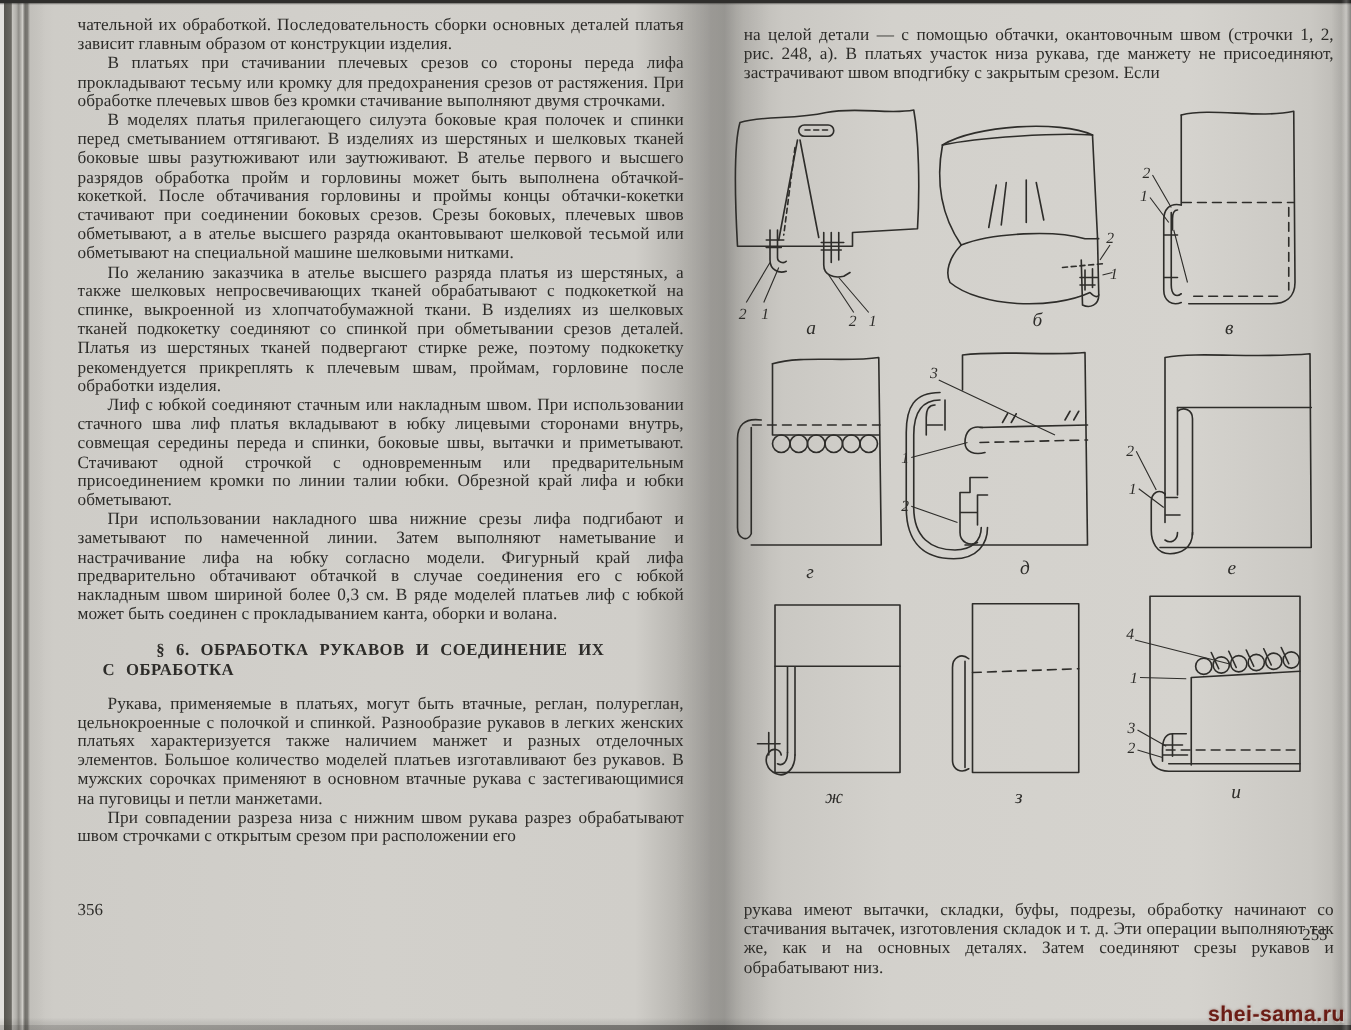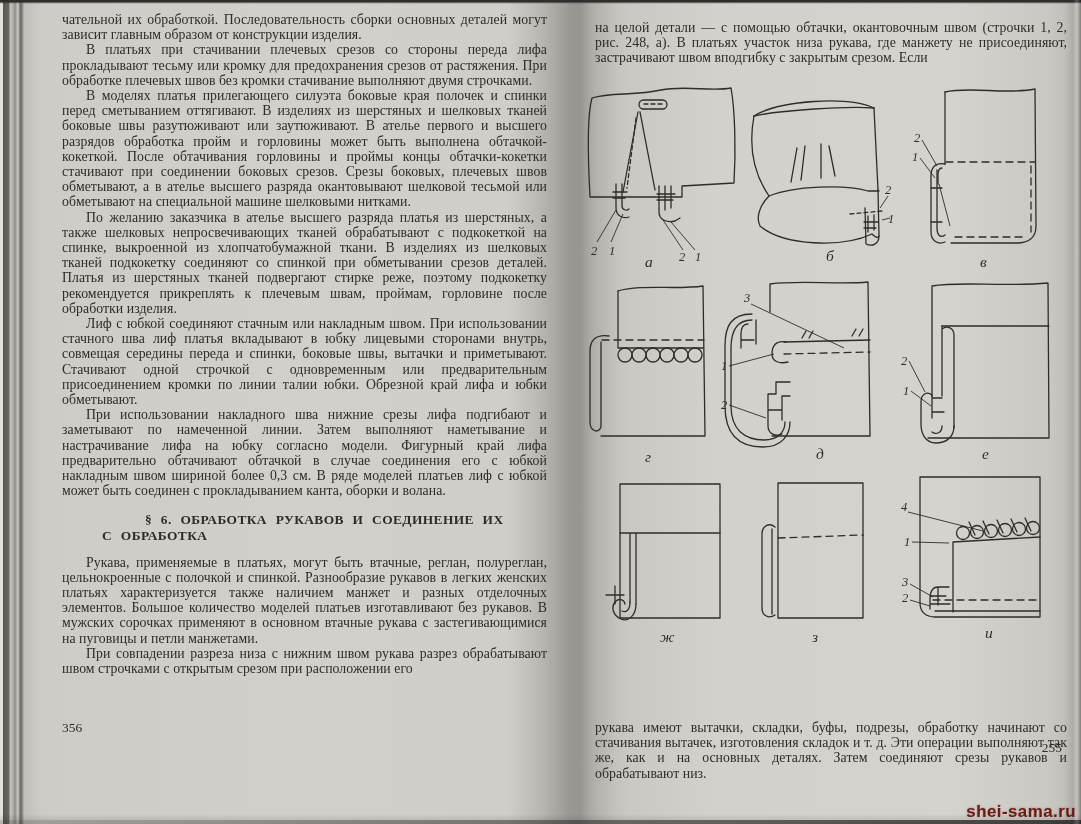--- a/index.html
+++ b/index.html
@@ -24,21 +24,21 @@
     background:linear-gradient(90deg,rgba(0,0,0,0) 0,rgba(0,0,0,.08) 50%,rgba(255,255,255,.18) 75%,rgba(0,0,0,.30) 100%);}
   .gutter{position:absolute;left:540px;top:0;bottom:0;width:76px;
     background:linear-gradient(90deg,rgba(0,0,0,0) 0,rgba(0,0,0,.05) 35%,rgba(0,0,0,.14) 52%,rgba(0,0,0,.05) 72%,rgba(0,0,0,0) 100%);}
 
   .col{position:absolute;font-size:13.8px;line-height:15.2px;text-align:justify;letter-spacing:.05px;}
   .left-col{left:62px;top:12px;width:485px;height:730px;overflow:hidden;}
   .right-top{left:595px;top:20px;width:472px;}
   .right-bottom{left:595px;top:720px;width:472px;}
   .col p{margin:0;}
   .col p.ind{text-indent:24px;}
-  .heading{font-weight:bold;font-size:13.4px;margin:13px 0 11px 40px;line-height:16px;
+  .heading{font-weight:bold;font-size:13.4px;margin:13px 0 11px 20px;line-height:16px;
            letter-spacing:.4px;word-spacing:5px;text-align:left;}
   .heading .h1{margin-left:43px;}
   .pgnum{position:absolute;font-size:13.5px;color:#2d2c29;}
   .pgnum-left{left:62px;top:720px;}
   .pgnum-right{left:1000px;top:740px;width:62px;text-align:right;}
 
   .figure{position:absolute;left:580px;top:80px;width:500px;height:572px;}
   .figure svg{position:absolute;}
   .pa{left:3px;top:0;}   .pb{left:162px;top:10px;} .pc{left:315px;top:0;}
   .pd{left:5px;top:198px;} .pe{left:138px;top:198px;} .pf{left:318px;top:198px;}
@@ -55,21 +55,21 @@
              text-shadow:1px 1px 0 rgba(235,233,229,.55),0 0 2px rgba(90,25,18,.55);}
 </style>
 </head>
 <body>
 
 <div class="scan">
   <div class="edge-left"></div>
   <div class="gutter"></div>
 
   <div class="col left-col">
-    <p>чательной их обработкой. Последовательность сборки основных деталей могут зависит главным образом от конструкции изделия.</p>
+    <p>чательной их обработкой. Последовательность сборки основных деталей платья зависит главным образом от конструкции изделия.</p>
     <p class="ind">В платьях при стачивании плечевых срезов со стороны переда лифа прокладывают тесьму или кромку для предохранения срезов от растяжения. При обработке плечевых швов без кромки стачивание выполняют двумя строчками.</p>
     <p class="ind">В моделях платья прилегающего силуэта боковые края полочек и спинки перед сметыванием оттягивают. В изделиях из шерстяных и шелковых тканей боковые швы разутюживают или заутюживают. В ателье первого и высшего разрядов обработка пройм и горловины может быть выполнена обтачкой-кокеткой. После обтачивания горловины и проймы концы обтачки-кокетки стачивают при соединении боковых срезов. Срезы боковых, плечевых швов обметывают, а в ателье высшего разряда окантовывают шелковой тесьмой или обметывают на специальной машине шелковыми нитками.</p>
     <p class="ind">По желанию заказчика в ателье высшего разряда платья из шерстяных, а также шелковых непросвечивающих тканей обрабатывают с подкокеткой на спинке, выкроенной из хлопчатобумажной ткани. В изделиях из шелковых тканей подкокетку соединяют со спинкой при обметывании срезов деталей. Платья из шерстяных тканей подвергают стирке реже, поэтому подкокетку рекомендуется прикреплять к плечевым швам, проймам, горловине после обработки изделия.</p>
     <p class="ind">Лиф с юбкой соединяют стачным или накладным швом. При использовании стачного шва лиф платья вкладывают в юбку лицевыми сторонами внутрь, совмещая середины переда и спинки, боковые швы, вытачки и приметывают. Стачивают одной строчкой с одновременным или предварительным присоединением кромки по линии талии юбки. Обрезной край лифа и юбки обметывают.</p>
     <p class="ind">При использовании накладного шва нижние срезы лифа подгибают и заметывают по намеченной линии. Затем выполняют наметывание и настрачивание лифа на юбку согласно модели. Фигурный край лифа предварительно обтачивают обтачкой в случае соединения его с юбкой накладным швом шириной более 0,3 см. В ряде моделей платьев лиф с юбкой может быть соединен с прокладыванием канта, оборки и волана.</p>
     <div class="heading">
       <div class="h1">§ 6. ОБРАБОТКА РУКАВОВ И СОЕДИНЕНИЕ ИХ</div>
       <div class="h2">С ОБРАБОТКА</div>
     </div>
     <p class="ind">Рукава, применяемые в платьях, могут быть втачные, реглан, полуреглан, цельнокроенные с полочкой и спинкой. Разнообразие рукавов в легких женских платьях характеризуется также наличием манжет и разных отделочных элементов. Большое количество моделей платьев изготавливают без рукавов. В мужских сорочках применяют в основном втачные рукава с застегивающимися на пуговицы и петли манжетами.</p>

